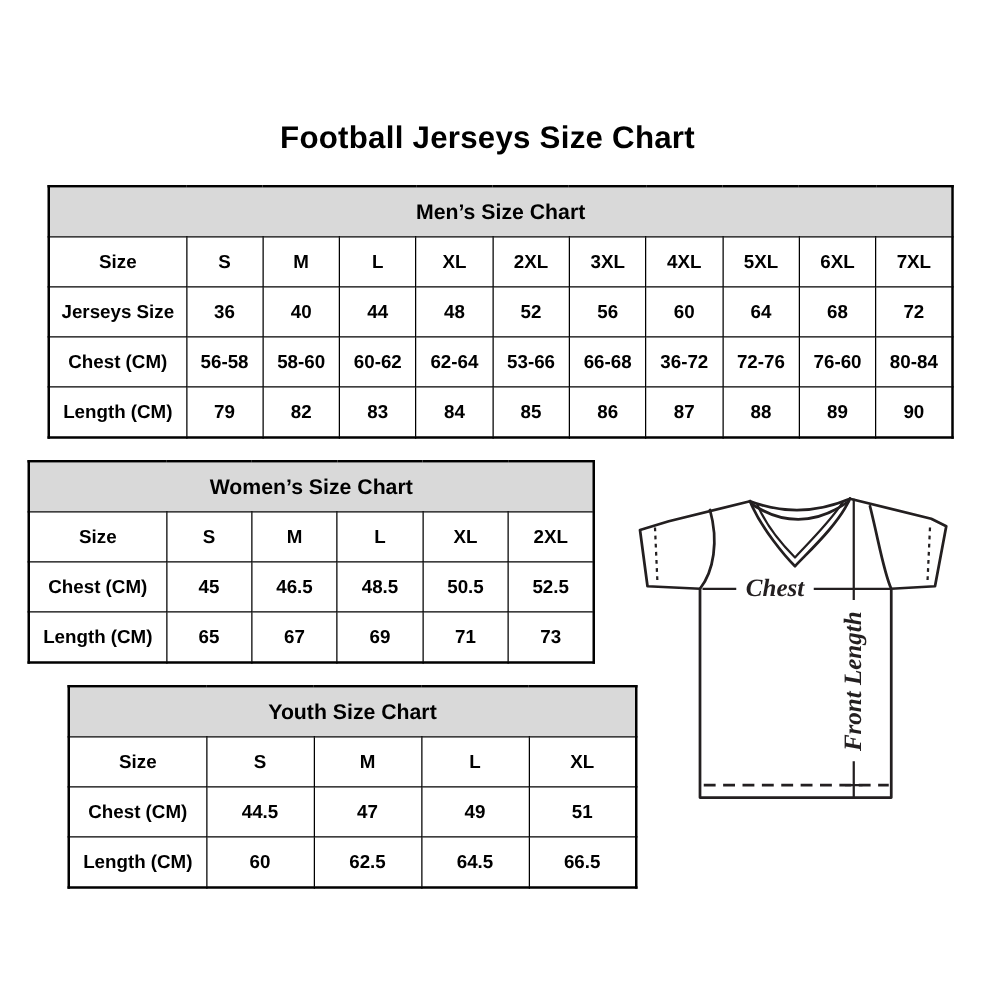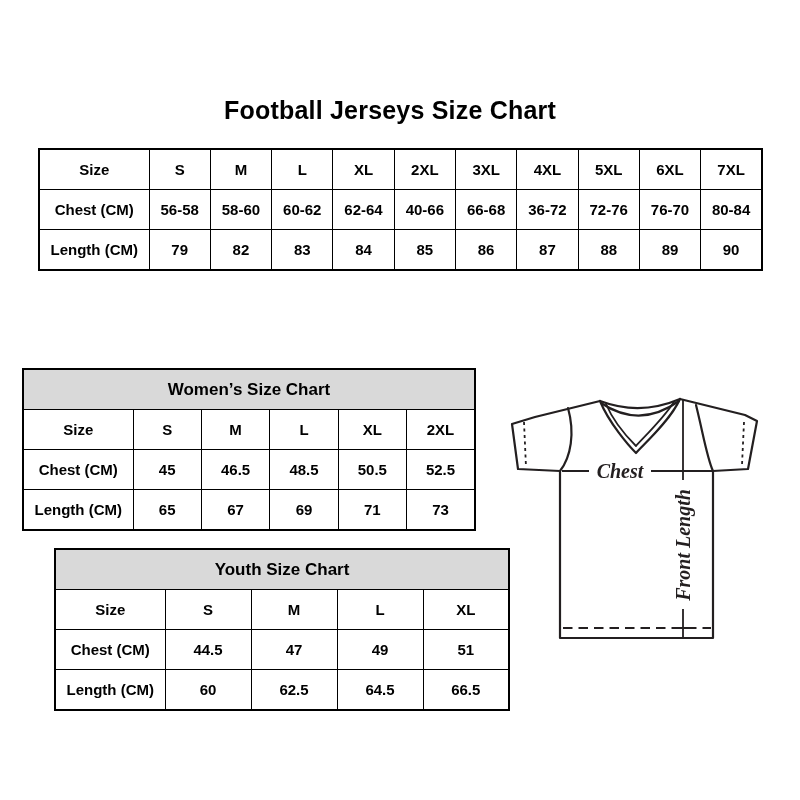--- a/index.html
+++ b/index.html
@@ -76,43 +76,59 @@
           <col>
           <col>
           <col>
           <col>
           <col>
           <col>
           <col>
         </colgroup>
         <tbody>
           <tr>
+            <td colspan="11" class="title-cell">Men’s Size Chart</td>
+          </tr>
+          <tr>
             <td>Size</td>
             <td>S</td>
             <td>M</td>
             <td>L</td>
             <td>XL</td>
             <td>2XL</td>
             <td>3XL</td>
             <td>4XL</td>
             <td>5XL</td>
             <td>6XL</td>
             <td>7XL</td>
           </tr>
           <tr>
+            <td>Jerseys Size</td>
+            <td>36</td>
+            <td>40</td>
+            <td>44</td>
+            <td>48</td>
+            <td>52</td>
+            <td>56</td>
+            <td>60</td>
+            <td>64</td>
+            <td>68</td>
+            <td>72</td>
+          </tr>
+          <tr>
             <td>Chest (CM)</td>
             <td>56-58</td>
             <td>58-60</td>
             <td>60-62</td>
             <td>62-64</td>
-            <td>40-66</td>
+            <td>53-66</td>
             <td>66-68</td>
             <td>36-72</td>
             <td>72-76</td>
-            <td>76-70</td>
+            <td>76-60</td>
             <td>80-84</td>
           </tr>
           <tr>
             <td>Length (CM)</td>
             <td>79</td>
             <td>82</td>
             <td>83</td>
             <td>84</td>
             <td>85</td>
             <td>86</td>

